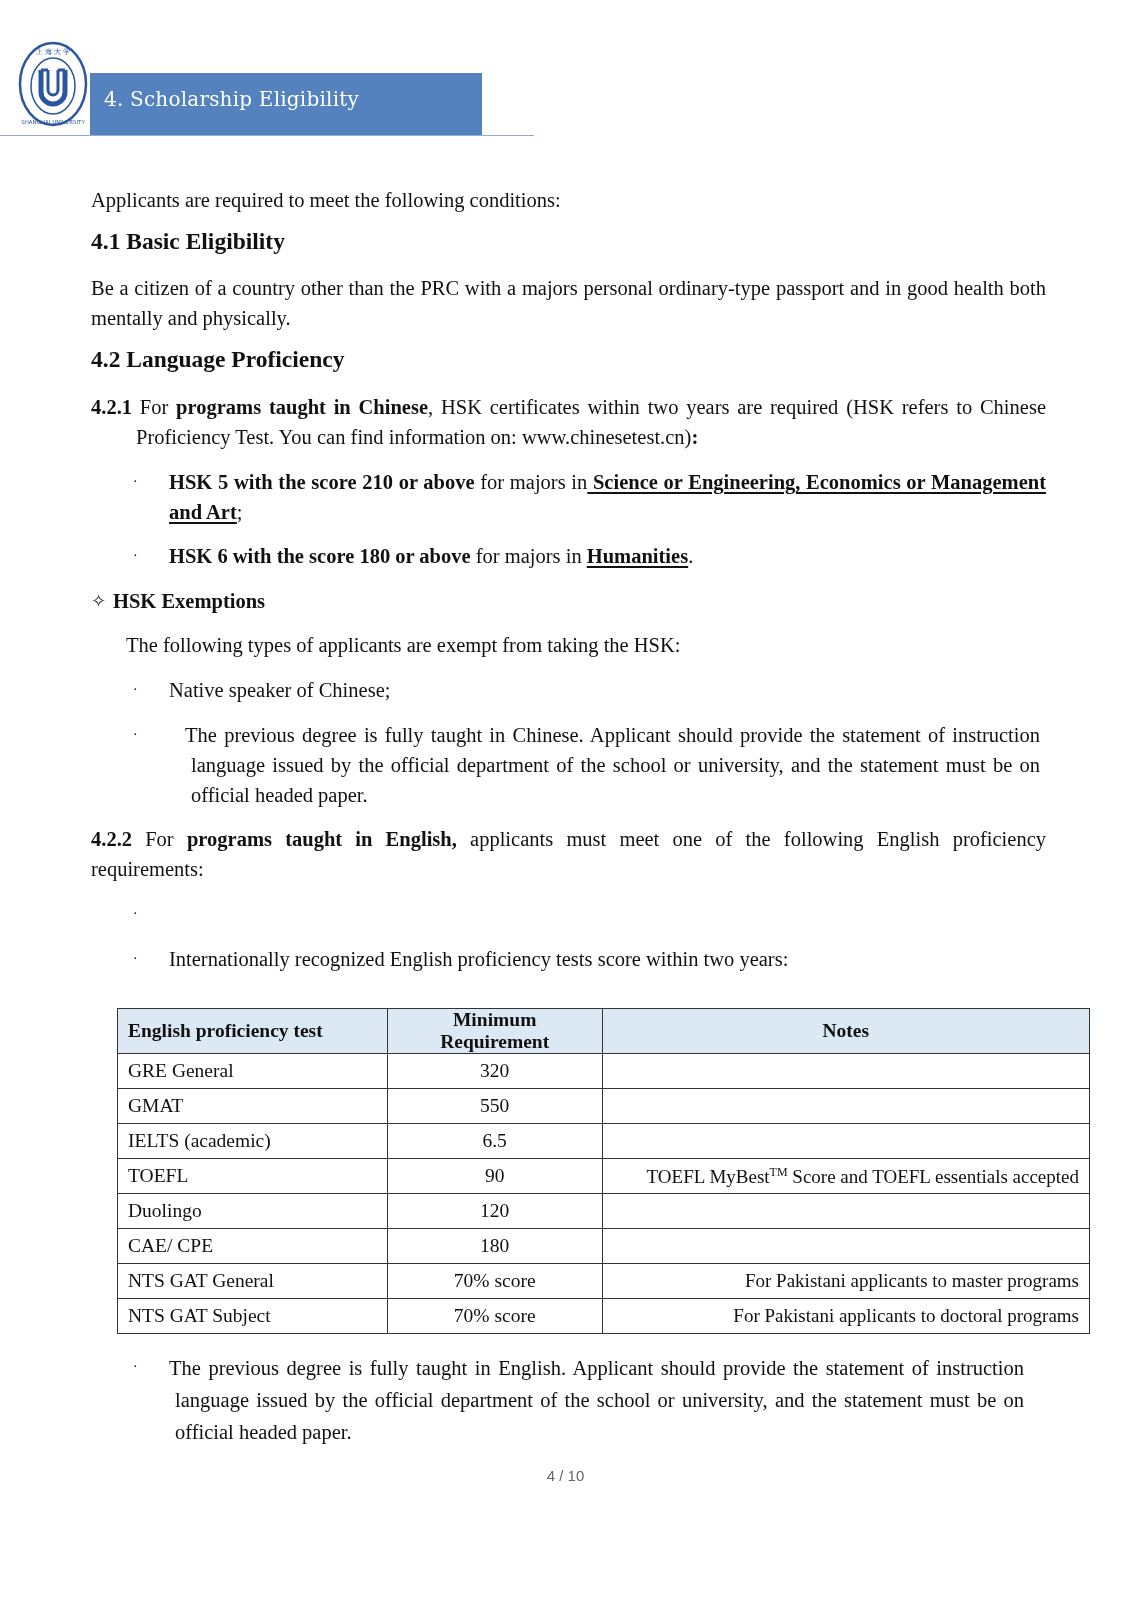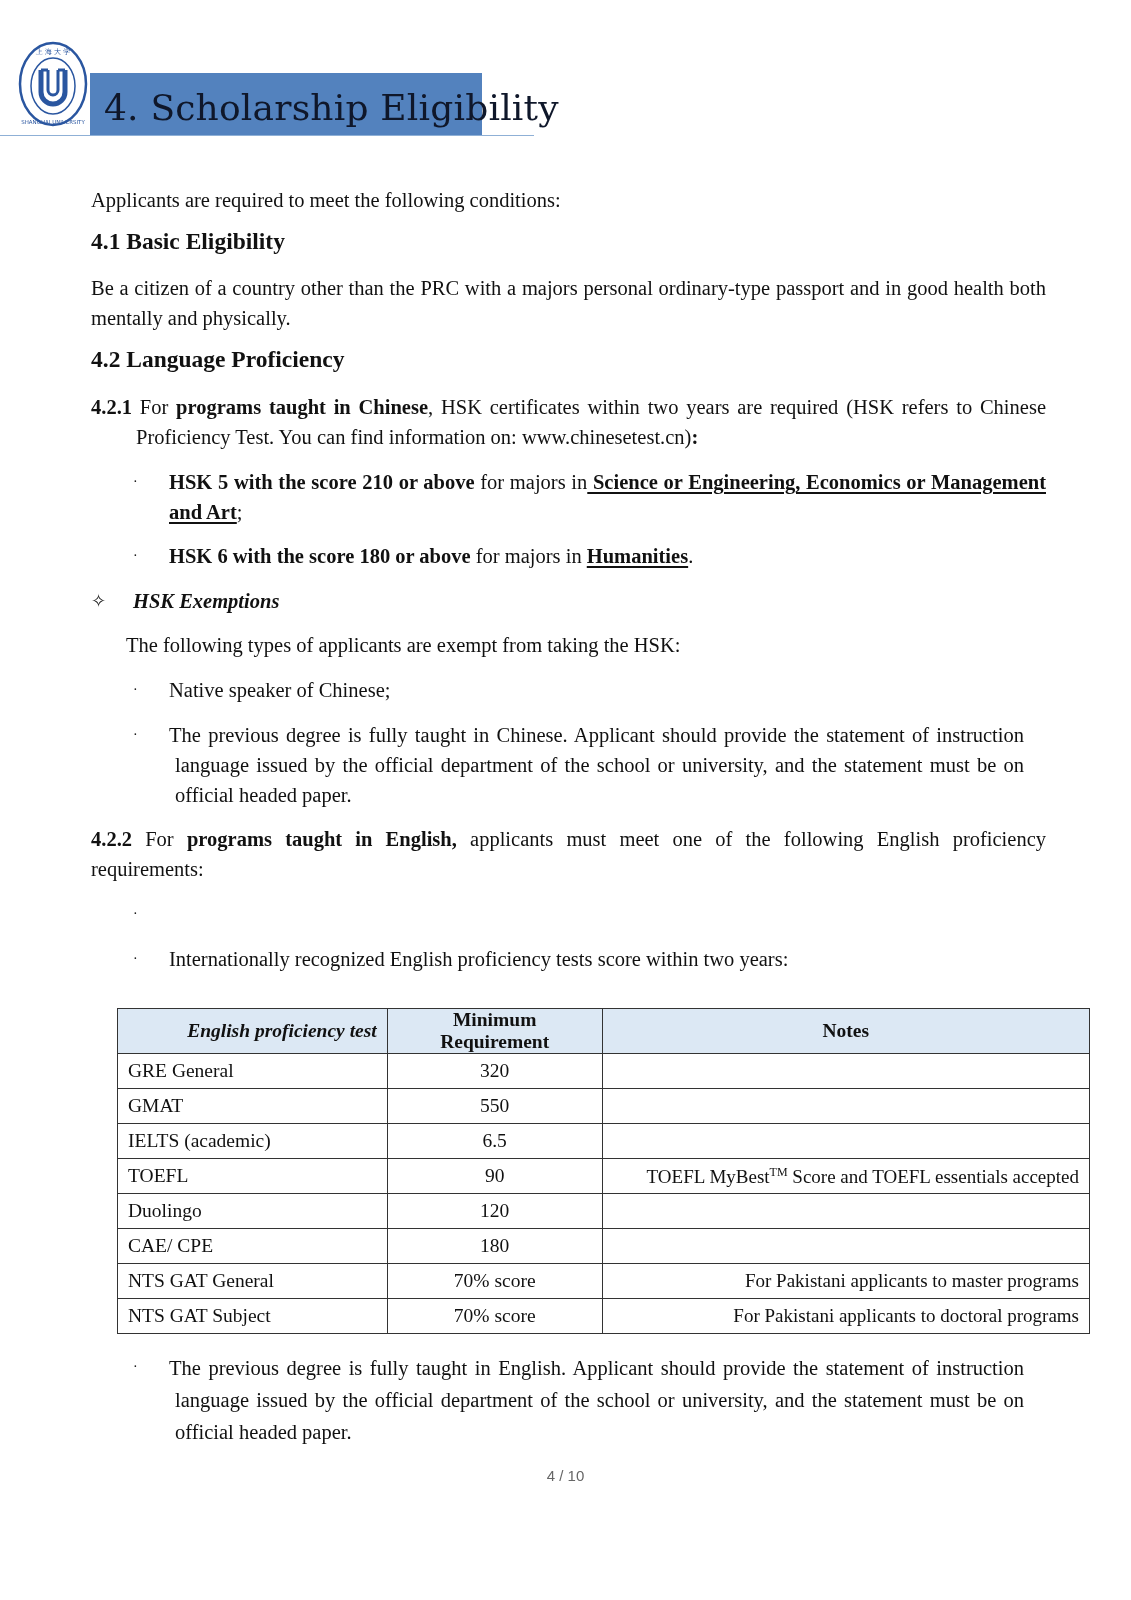--- a/index.html
+++ b/index.html
@@ -2,38 +2,38 @@
 <html><head>
   <meta charset="utf-8">
   <style>
     * { box-sizing: border-box; margin: 0; padding: 0; }
     html, body { width: 1131px; height: 1600px; background: #ffffff; }
     body { position: relative; font-family: "Liberation Serif", "DejaVu Serif", serif; color: #111; overflow: hidden; }
 
     .header { position: absolute; left: 0; top: 40px; width: 540px; height: 100px; }
     .logo { position: absolute; left: 17px; top: 0; width: 72px; height: 92px; }
     .title-bar { position: absolute; left: 90px; top: 33px; width: 392px; height: 62px; background: #5382be; }
-    .title-text { position: absolute; left: 14px; top: 14px; font-family: "DejaVu Serif", "Liberation Serif", serif; font-size: 36px; color: #0f172a; letter-spacing: 0.2px; white-space: nowrap; }
+    .title-text { position: absolute; left: 14px; top: 14px; font-family: "DejaVu Serif", "Liberation Serif", serif; font-size: 20px; color: #ffffff; letter-spacing: 0.2px; white-space: nowrap; }
     .header-rule { position: absolute; left: 0; top: 95px; width: 534px; height: 1px; background: #8fb0d6; }
 
     .content { position: absolute; left: 91px; top: 0; width: 955px; }
     .p { position: absolute; font-size: 20.5px; line-height: 30px; }
     .h2 { position: absolute; font-size: 23.5px; font-weight: bold; }
     .justify { text-align: justify; text-align-last: left; }
     b { font-weight: bold; }
     u.bu { font-weight: bold; text-decoration: underline; text-decoration-thickness: 2px; text-underline-offset: 3px; }
 
     .bullet-row { position: absolute; display: flex; }
     .bullet { width: 40px; font-size: 14px; line-height: 30px; padding-left: 42px; }
     .diamond { position: absolute; font-family: "DejaVu Sans", sans-serif; font-size: 18px; }
 
     table.eng { position: absolute; left: 117px; top: 1008px; width: 973px; border-collapse: collapse; font-size: 19.5px; }
     table.eng th, table.eng td { border: 1.5px solid #333; height: 35px; padding: 0 10px; }
     table.eng th { background: #dce8f4; font-weight: bold; height: 38px; }
-    table.eng th.c1 { text-align: right; font-style: italic; }
+    table.eng th.c1 { text-align: left; }
     table.eng td.c2, table.eng th.c2 { text-align: center; }
     table.eng td.c3 { text-align: right; font-size: 19px; }
     sup { font-size: 12px; vertical-align: 7px; }
 
     .page-num { position: absolute; left: 0; width: 1131px; top: 1467px; text-align: center; font-family: "Liberation Sans", "DejaVu Sans", sans-serif; font-size: 15px; color: #666; }
   </style>
 </head>
 <body>
 
 <div class="header">
@@ -67,31 +67,31 @@
     <span class="bullet">·</span>
     <div class="p justify" style="position:static; padding-left:36px; width:915px;"><b>HSK 5 with the score 210 or above</b><span> for majors in</span><u class="bu"> Science or Engineering, Economics or Management and Art</u><span>;</span></div>
   </div>
 
   <div class="bullet-row" style="top:541px; left:0; width:955px;">
     <span class="bullet">·</span>
     <div class="p" style="position:static; padding-left:36px;"><b>HSK 6 with the score 180 or above</b><span> for majors in </span><u class="bu">Humanities</u><span>.</span></div>
   </div>
 
   <span class="diamond" style="top:590px; left:0;">✧</span>
-  <div class="p" style="top:586px; left:42px; font-weight:bold;font-style:italic;">HSK Exemptions</div>
+  <div class="p" style="top:586px; left:22px; font-weight:bold;">HSK Exemptions</div>
   <div class="p" style="top:630px; left:35px;">The following types of applicants are exempt from taking the HSK:</div>
 
   <div class="bullet-row" style="top:675px; left:0; width:955px;">
     <span class="bullet">·</span>
     <div class="p" style="position:static; padding-left:36px;">Native speaker of Chinese;</div>
   </div>
 
   <div class="bullet-row" style="top:720px; left:0; width:955px;">
     <span class="bullet">·</span>
-    <div class="p justify" style="position:static; margin-left:36px; width:855px; padding-left:6px; text-indent:-6px;">The previous degree is fully taught in Chinese. Applicant should provide the statement of instruction language issued by the official department of the school or university, and the statement must be on official headed paper.</div>
+    <div class="p justify" style="position:static; margin-left:52px; width:855px; padding-left:6px; text-indent:-6px;">The previous degree is fully taught in Chinese. Applicant should provide the statement of instruction language issued by the official department of the school or university, and the statement must be on official headed paper.</div>
   </div>
 
   <div class="p justify" style="top:824px; left:0; width:955px;"><b>4.2.2</b><span> For </span><b>programs taught in English,</b><span> applicants must meet one of the following English proficiency requirements:</span></div>
 
   <div class="bullet-row" style="top:899px; left:0; width:955px;">
     <span class="bullet">·</span>
   </div>
 
   <div class="bullet-row" style="top:944px; left:0; width:955px;">
     <span class="bullet">·</span>

